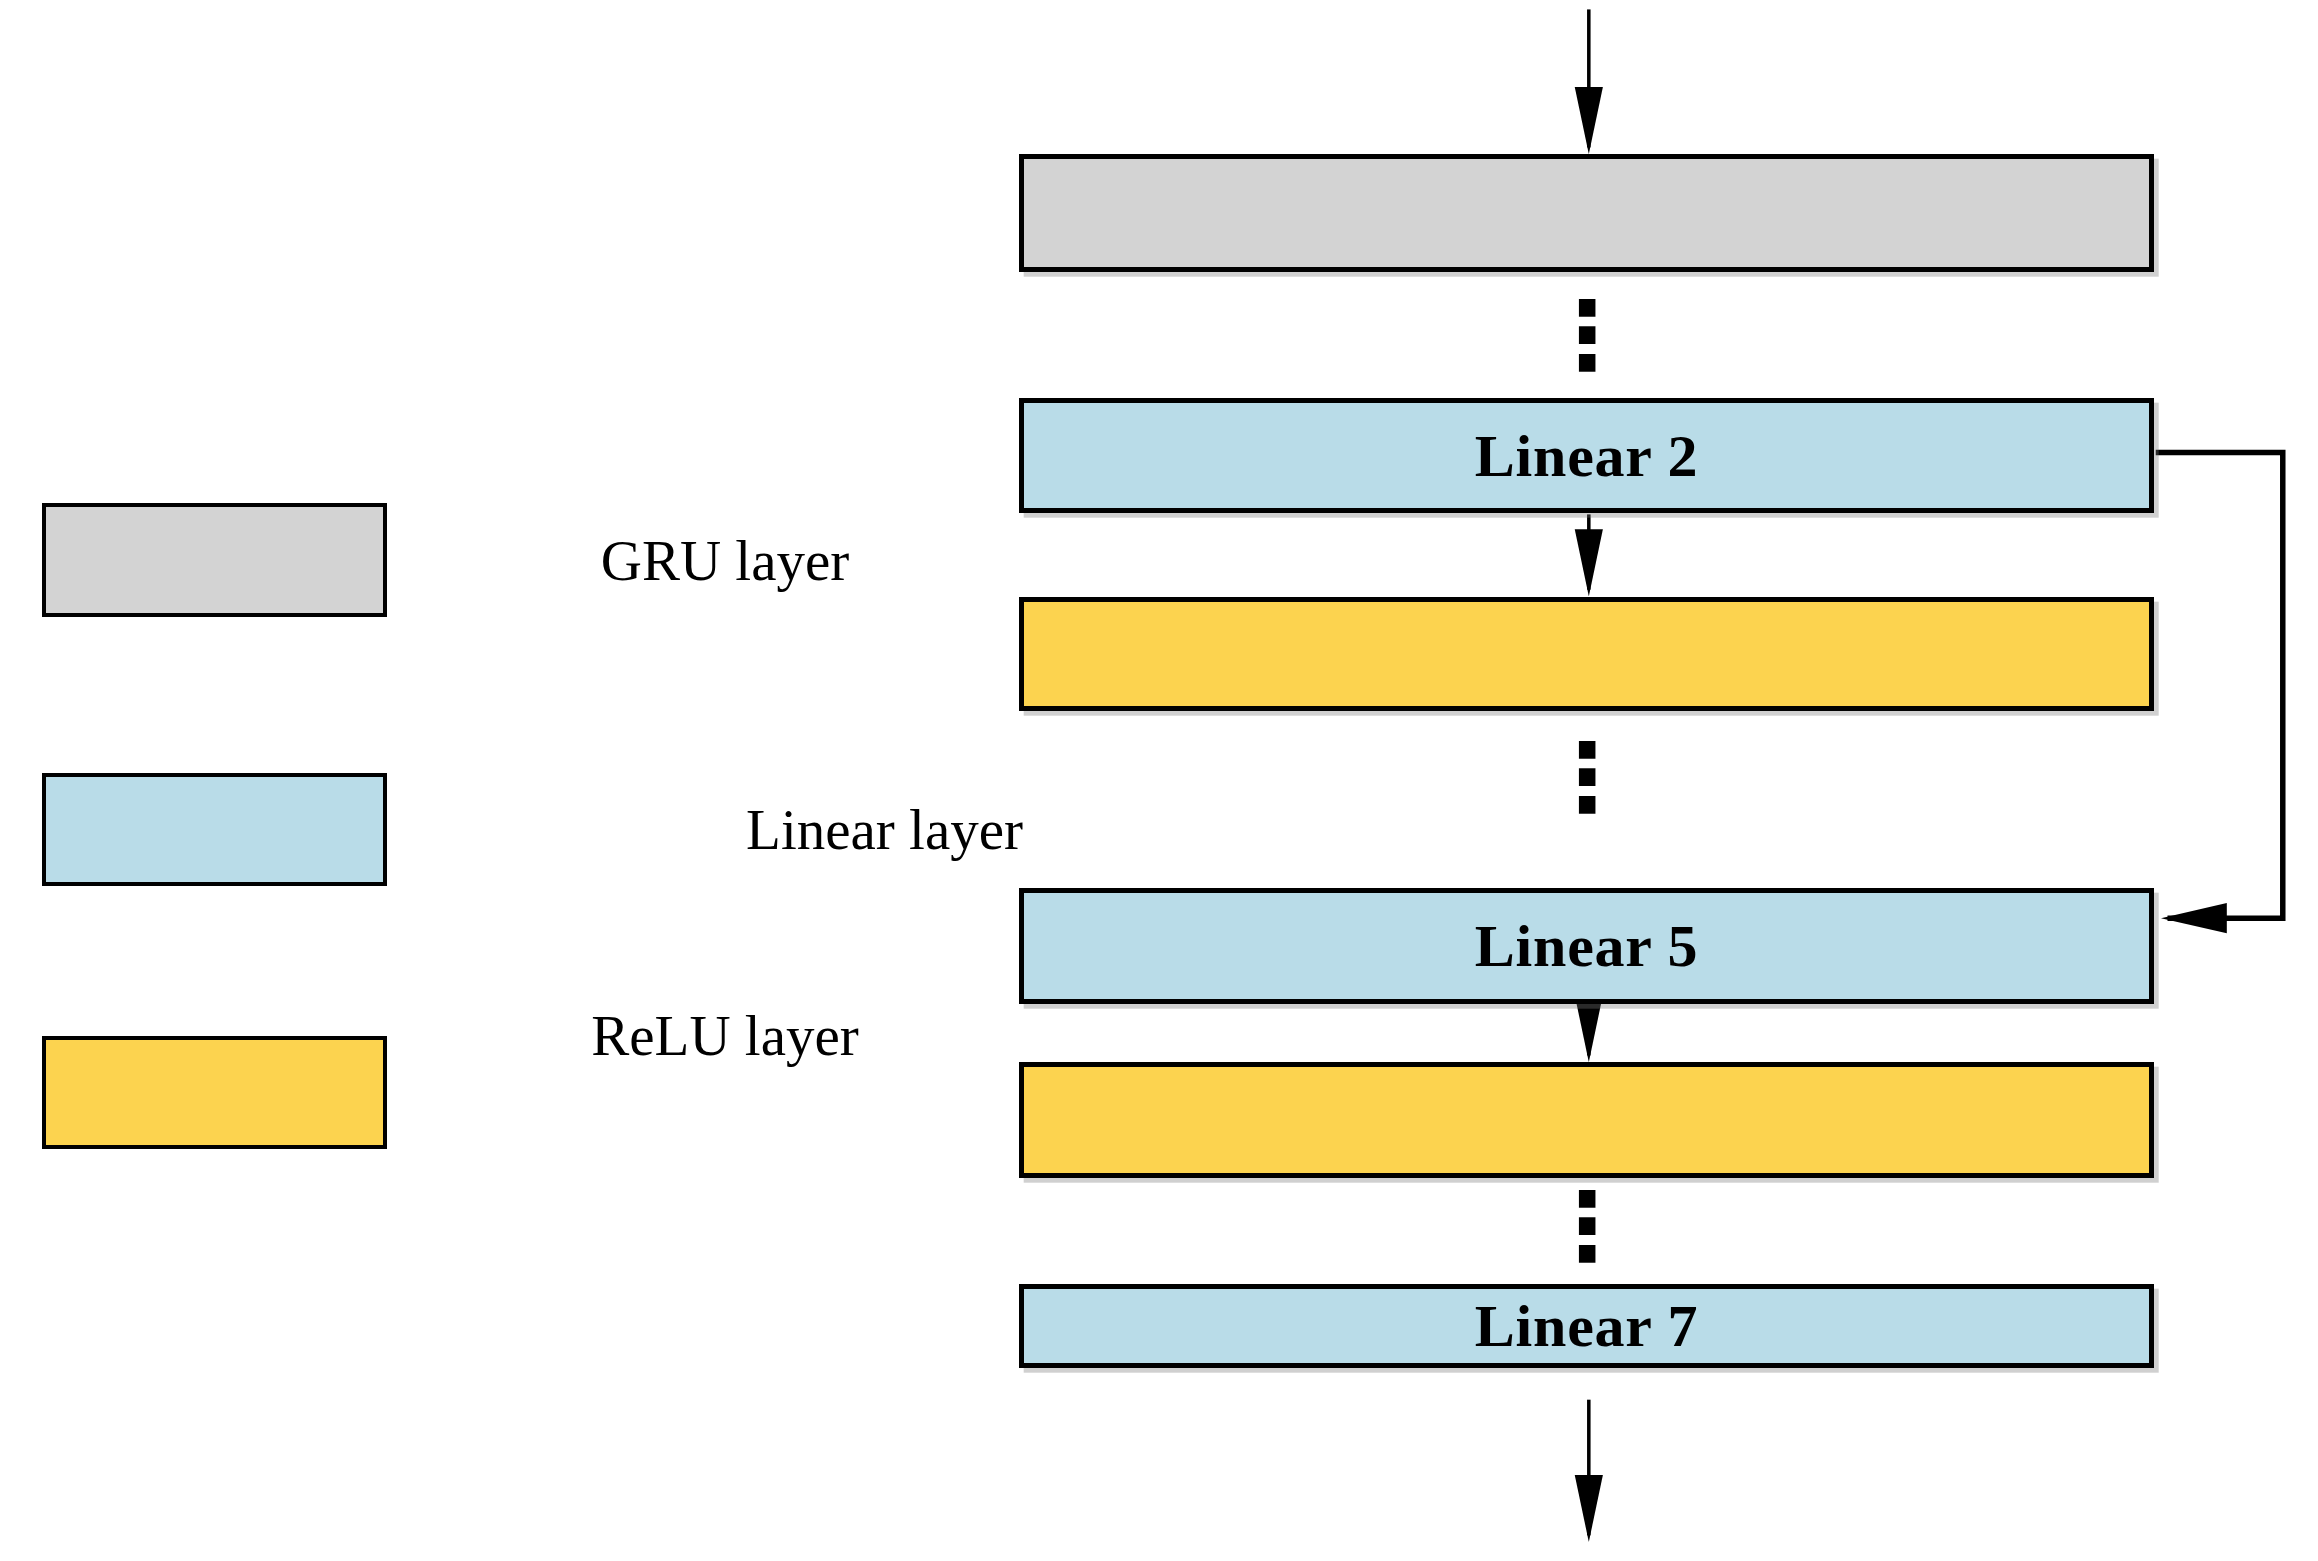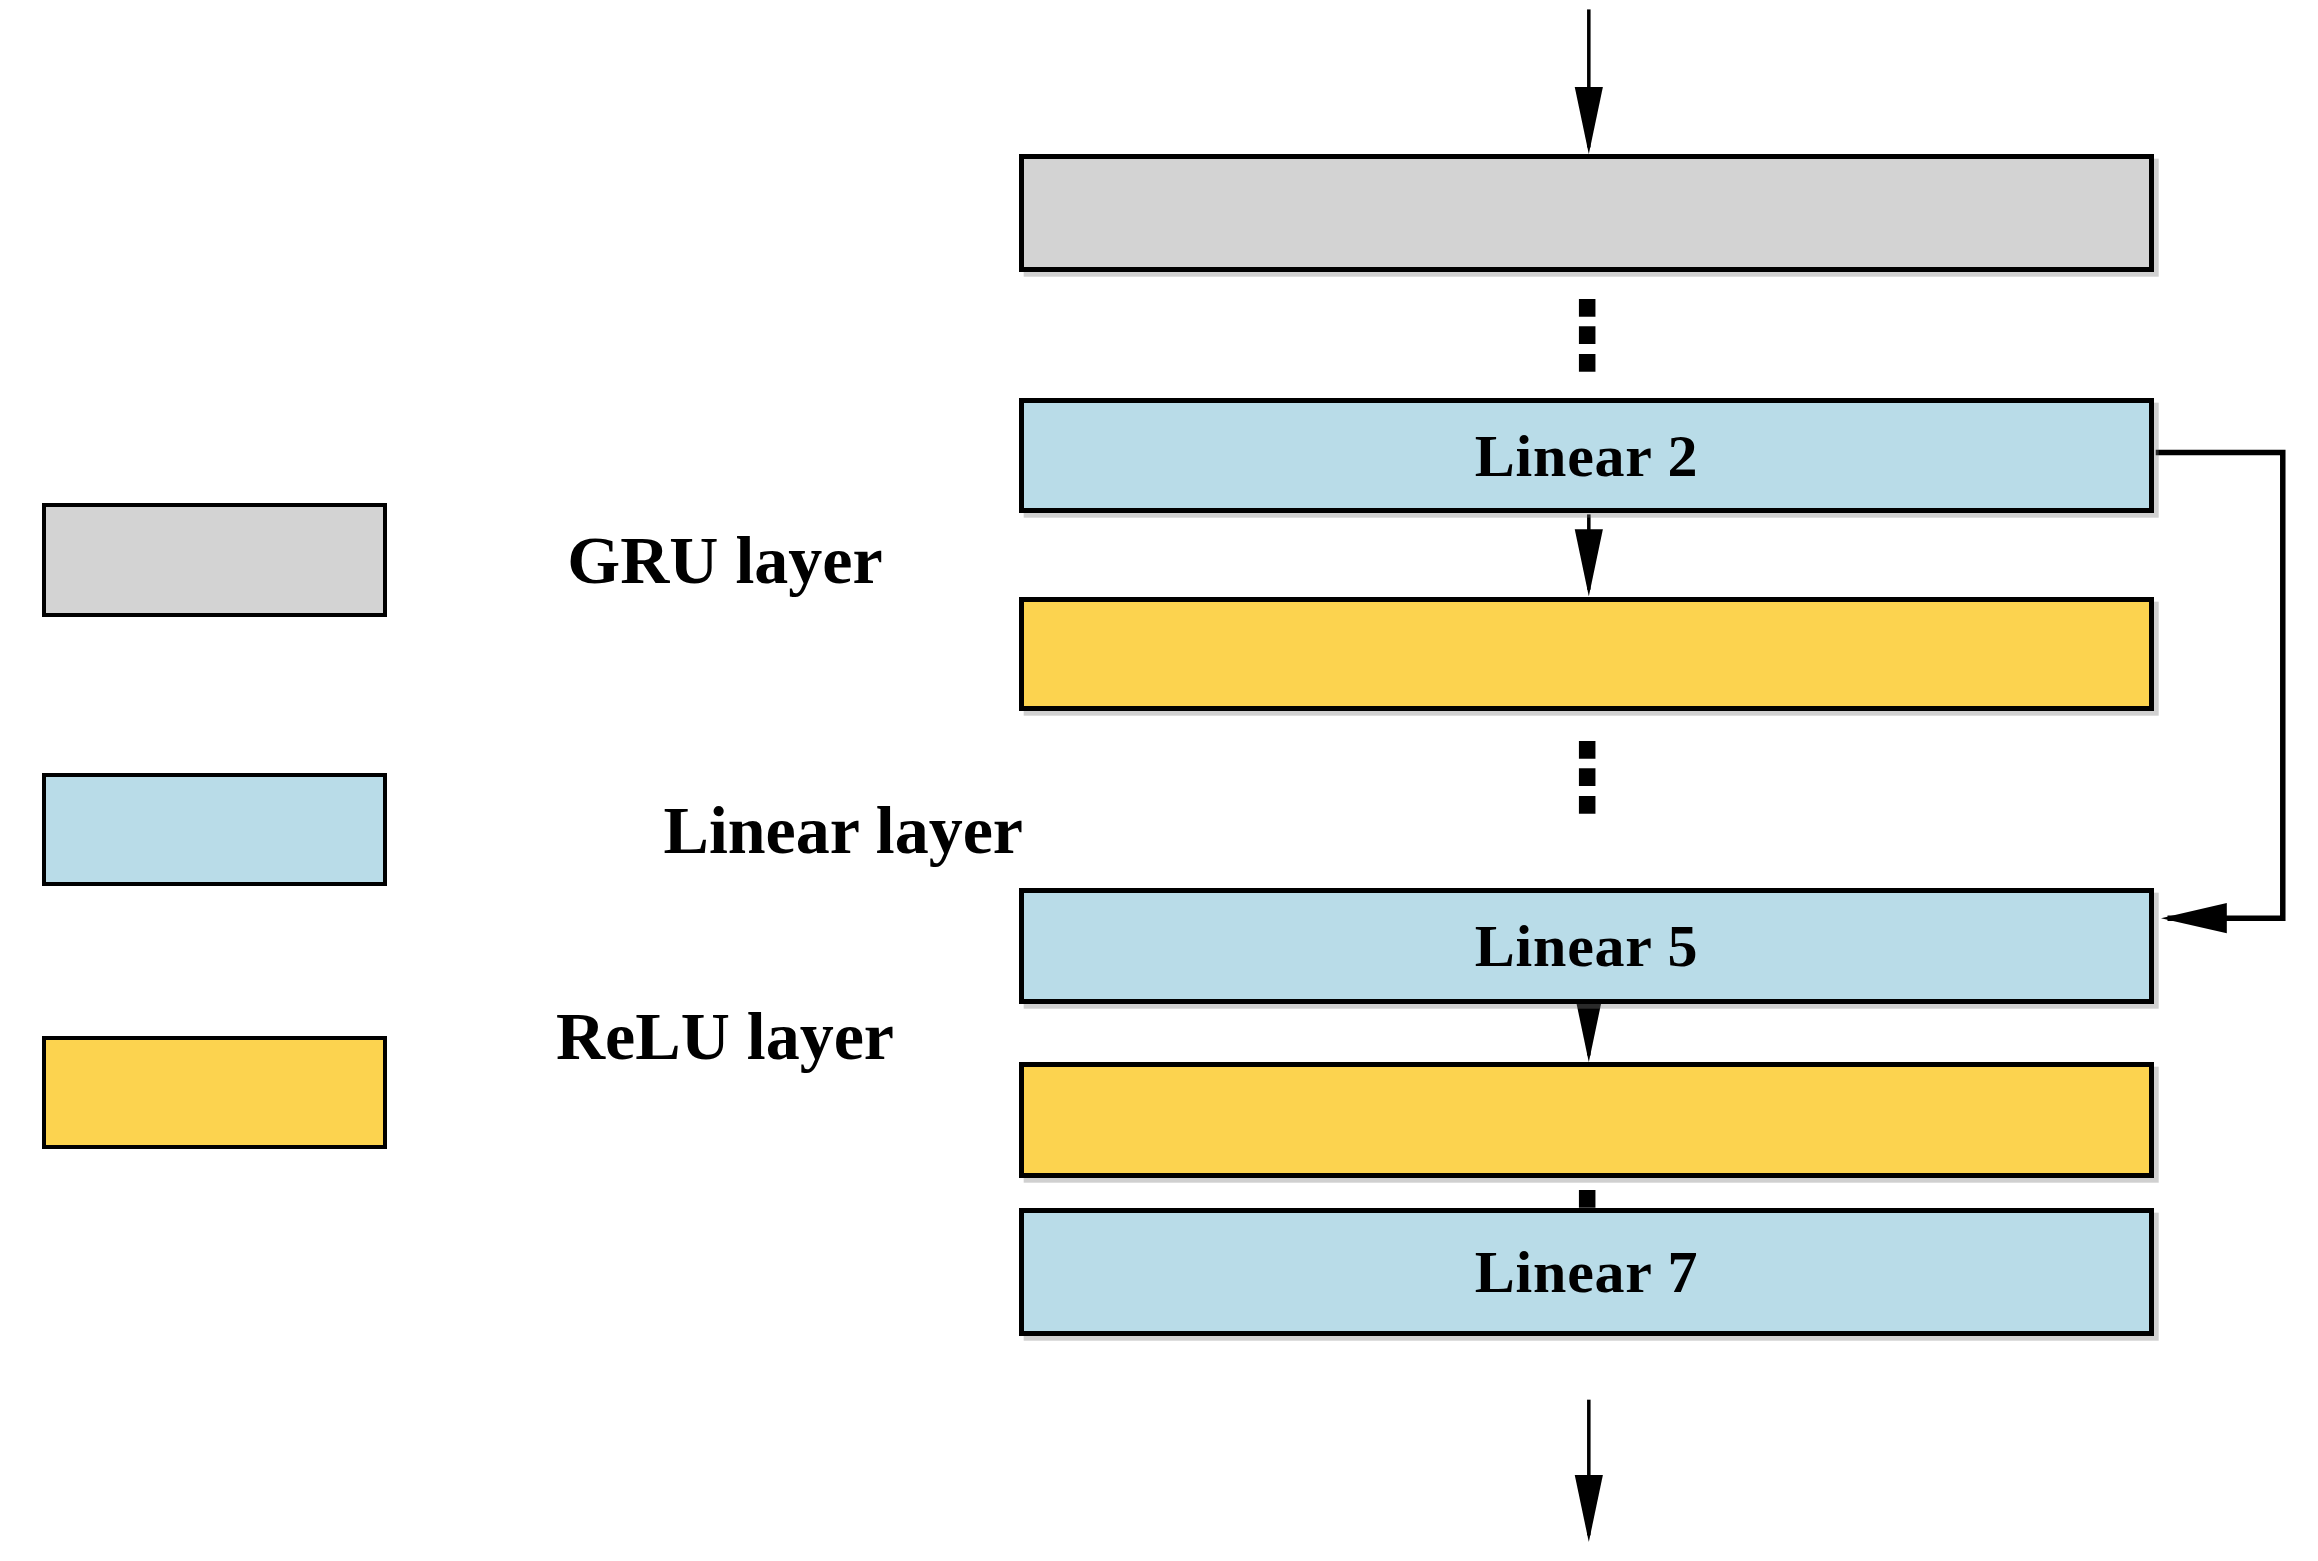--- a/index.html
+++ b/index.html
@@ -17,39 +17,39 @@
   .fill-gru{background:#d3d3d3;}
   .fill-linear{background:#b9dce8;}
   .fill-relu{background:#fcd34f;}
   .node-label{font-weight:bold;font-size:60px;line-height:1;letter-spacing:0.8px;}
 
   #node-gru   {top:154px;height:118px;}
   #node-lin2  {top:398px;height:115px;}
   #node-relu1 {top:597px;height:114px;}
   #node-lin5  {top:888px;height:116px;}
   #node-relu2 {top:1062px;height:116px;}
-  #node-lin7  {top:1208px;height:128px;}
+  #node-lin7  {top:1284px;height:84px;}
 
   
   .dots{position:absolute;left:1587px;transform:translate(-50%,-50%);
         font-family:"DejaVu Sans",sans-serif;font-weight:bold;font-size:94px;
         line-height:1;color:#000;}
   #dots-1{top:336px;}
   #dots-2{top:778px;}
   #dots-3{top:1227px;}
 
   
   .swatch{position:absolute;left:42px;width:345px;box-sizing:border-box;
           border:4.7px solid #000;}
   #swatch-gru   {top:503px;height:114px;}
   #swatch-linear{top:773px;height:113px;}
   #swatch-relu  {top:1036px;height:113px;}
   .legend-label{position:absolute;left:427px;width:596px;display:flex;
                 align-items:center;justify-content:center;
-                font-weight:bold;font-size:68px;line-height:1;}
+                font-weight:normal;font-size:57px;line-height:1;}
   #legend-label-gru   {top:503px;height:114px;}
   #legend-label-linear{top:773px;height:113px;justify-content:flex-end;}
   #legend-label-relu  {top:979px;height:113px;}
 </style>
 </head>
 <body>
 
 <div class="canvas">
 
   <svg class="overlay" viewBox="0 0 2957 1992" xmlns="http://www.w3.org/2000/svg">

